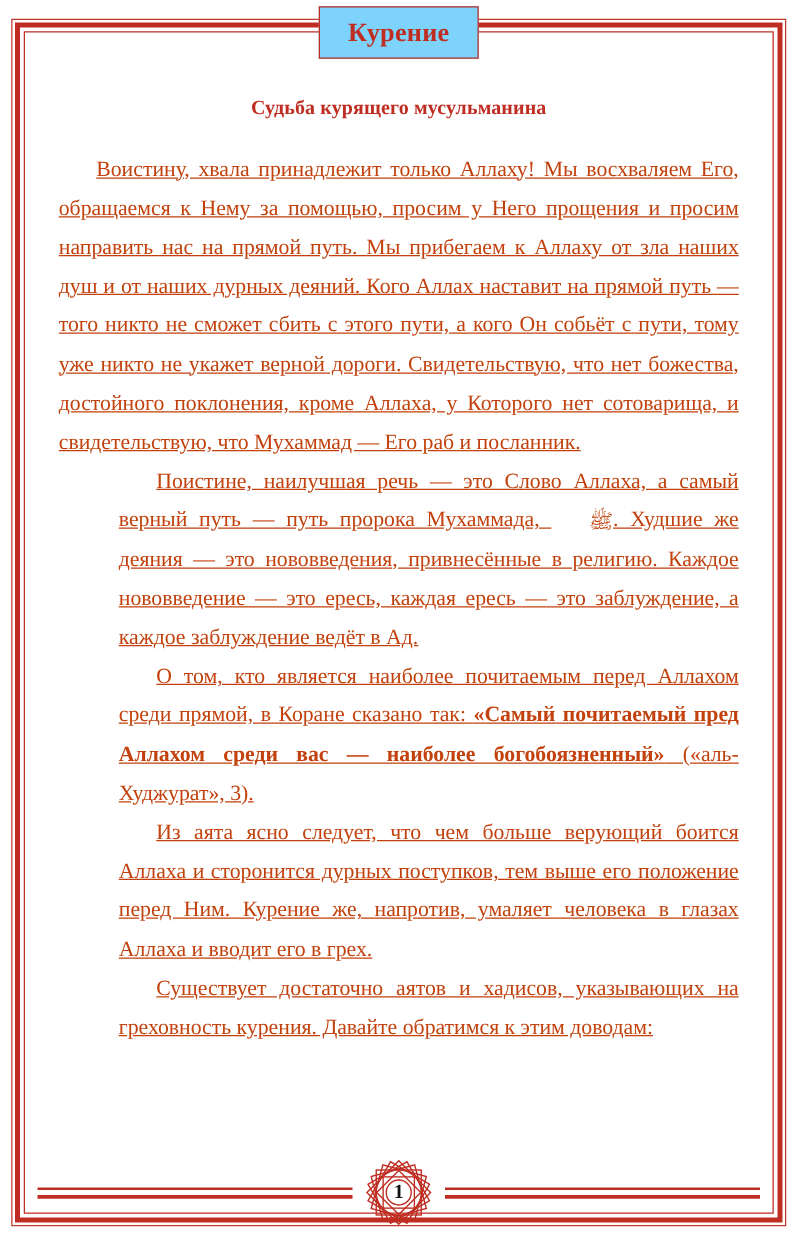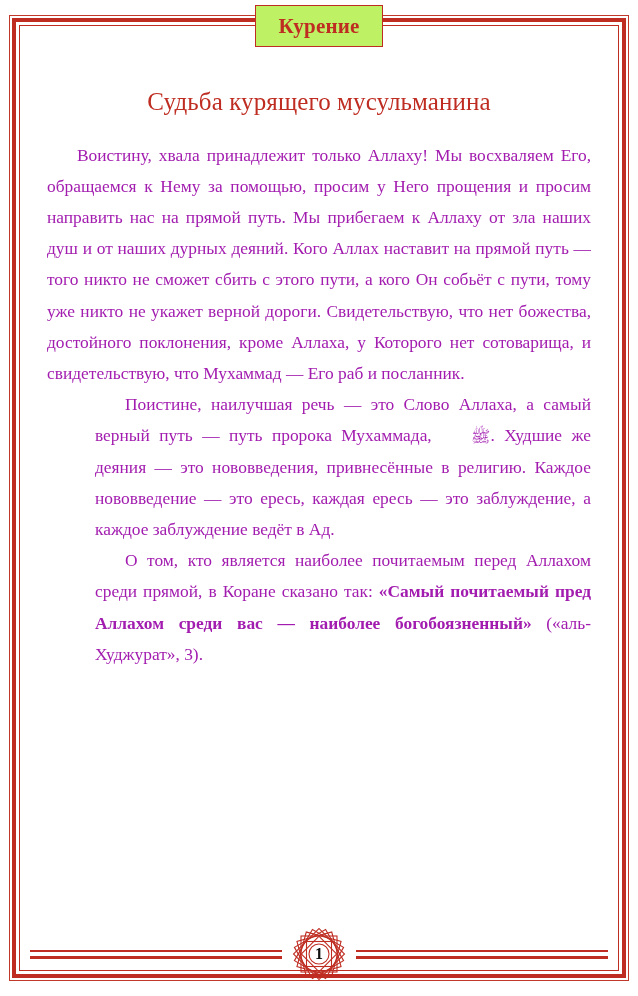--- a/index.html
+++ b/index.html
@@ -39,21 +39,21 @@
   }
 
   
   .banner {
     position: absolute;
     left: 50%;
     transform: translateX(-50%);
     top: 5px;
     width: 128px;
     height: 42px;
-    background: #bef264;
+    background: #7dd3fc;
     border: 1.5px solid #bf2d22;
     box-sizing: border-box;
     display: flex;
     align-items: center;
     justify-content: center;
     z-index: 5;
   }
   .banner-text {
     color: #bf2d22;
     font-size: 21px;
@@ -67,37 +67,38 @@
     position: absolute;
     left: 47px;
     right: 47px;
     top: 62px;
     bottom: 60px;
     z-index: 2;
   }
 
   .page-heading {
     color: #bf2d22;
-    font-size: 25px;
-    font-weight: normal;
+    font-size: 16px;
+    font-weight: bold;
     text-align: center;
-    margin: 26px 0 24px 0;
+    margin: 16px 0 24px 0;
     letter-spacing: 0.1px;
     line-height: 1.1;
   }
 
   .para {
     font-size: 17.4px;
     line-height: 31.2px;
     text-align: justify;
     text-justify: inter-word;
-    color: #a21caf;
+    color: #c2410c;
     margin: 0 0 0 0;
     text-indent: 30px;
     hyphens: manual;
+    text-decoration: underline;
   }
   .para + .para { margin-top: 0px; margin-left: 48px; }
 
   .para b { font-weight: bold; }
 
   .pbuh {
     font-size: 16px;
     line-height: 1;
     display: inline-block;
     vertical-align: -1px;
@@ -168,21 +169,23 @@
 <div class="content">
 
   <div class="page-heading">Судьба курящего мусульманина</div>
 
   <p class="para">Воистину, хвала принадлежит только Аллаху! Мы восхваляем Его, обращаемся к Нему за помощью, просим у Него прощения и просим направить нас на прямой путь. Мы прибегаем к Аллаху от зла наших душ и от наших дурных деяний. Кого Аллах наставит на прямой путь — того никто не сможет сбить с этого пути, а кого Он собьёт с пути, тому уже никто не укажет верной дороги. Свидетельствую, что нет божества, достойного поклонения, кроме Аллаха, у Которого нет сотоварища, и свидетельствую, что Мухаммад — Его раб и посланник.</p>
 
   <p class="para"><span>Поистине, наилучшая речь — это Слово Аллаха, а самый верный путь — путь пророка Мухаммада, </span><span class="pbuh">ﷺ</span><span>. Худшие же деяния — это нововведения, привнесённые в религию. Каждое нововведение — это ересь, каждая ересь — это заблуждение, а каждое заблуждение ведёт в Ад.</span></p>
 
   <p class="para"><span>О том, кто является наиболее почитаемым перед Аллахом среди прямой, в Коране сказано так: </span><b>«Самый почитаемый пред Аллахом среди вас — наиболее богобоязненный»</b><span> («аль-Худжурат», 3).</span></p>
 
-
+  <p class="para">Из аята ясно следует, что чем больше верующий боится Аллаха и сторонится дурных поступков, тем выше его положение перед Ним. Курение же, напротив, умаляет человека в глазах Аллаха и вводит его в грех.</p>
+
+  <p class="para">Существует достаточно аятов и хадисов, указывающих на греховность курения. Давайте обратимся к этим доводам:</p>
 
 </div>
 
 <div class="footer">
   <div class="foot-rule"></div>
 
   <div class="medallion">
     <svg width="62" height="56" viewBox="0 0 62 56">
       <g fill="none" stroke="#bf2d22" stroke-width="1.1">
         <g transform="translate(31,28)">

